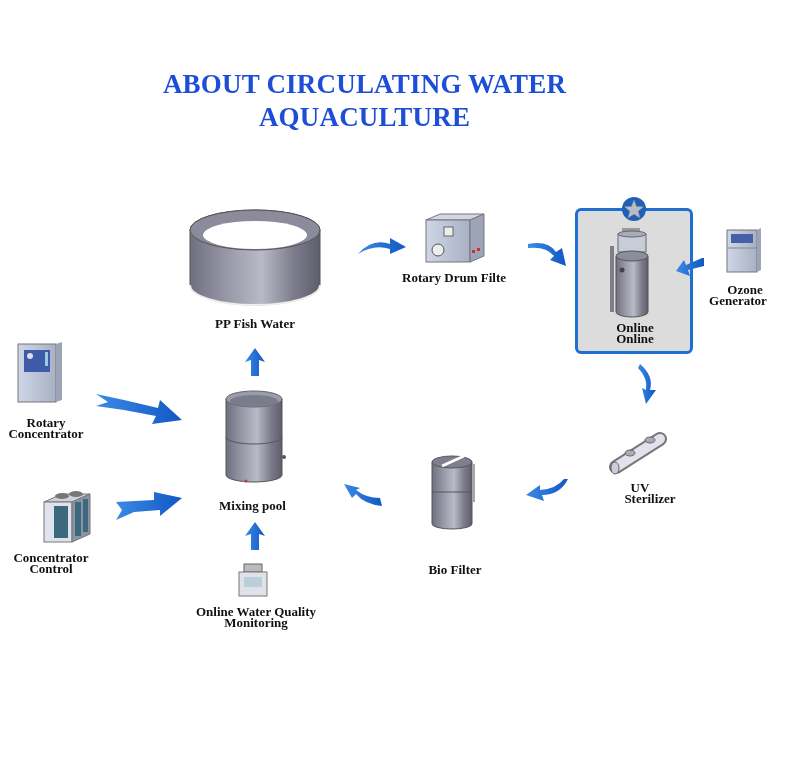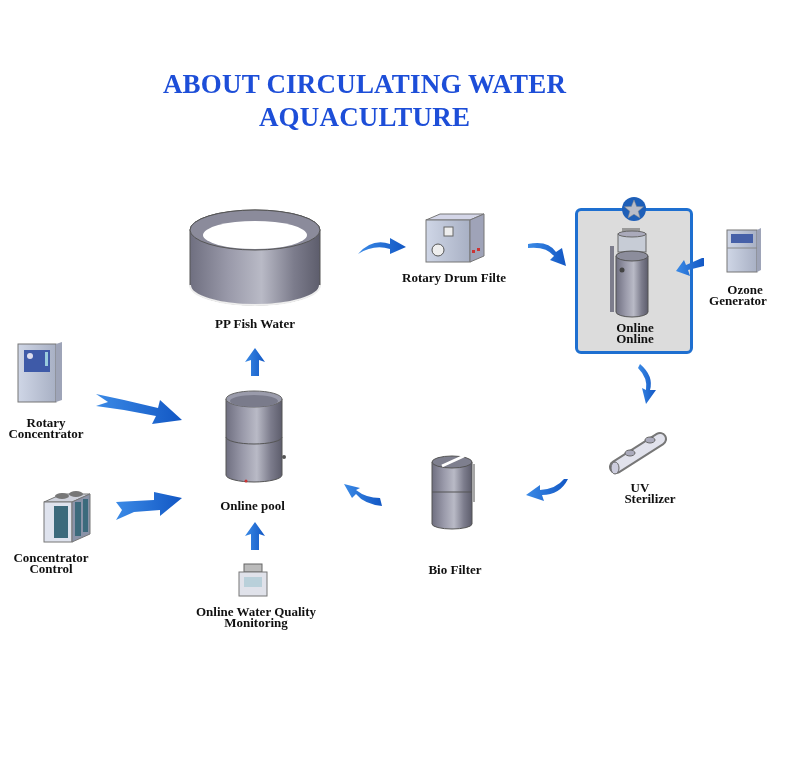--- a/index.html
+++ b/index.html
@@ -105,21 +105,21 @@
 <div class="label" style="left:400px;top:564px;width:110px">Bio Filter</div>
 
 <svg class="comp" style="left:220px;top:385px" width="70" height="100">
   <path d="M6 14 L6 90 A28 7 0 0 0 62 90 L62 14 Z" fill="url(#metal)" stroke="#555"></path>
   <ellipse cx="34" cy="14" rx="28" ry="8" fill="#9a9bab" stroke="#666"></ellipse>
   <ellipse cx="34" cy="16" rx="24" ry="6" fill="#7a7b8b"></ellipse>
   <path d="M6 52 A28 7 0 0 0 62 52" fill="none" stroke="#555"></path>
   <circle cx="64" cy="72" r="2" fill="#555"></circle>
   <circle cx="26" cy="96" r="1.5" fill="#c33"></circle>
 </svg>
-<div class="label" style="left:195px;top:500px;width:115px">Online pool</div>
+<div class="label" style="left:195px;top:500px;width:115px">Mixing pool</div>
 
 <svg class="comp" style="left:16px;top:340px" width="48" height="66">
   <rect x="2" y="4" width="38" height="58" fill="url(#cab)" stroke="#777"></rect>
   <polygon points="40,4 46,2 46,60 40,62" fill="#9ea4b8"></polygon>
   <rect x="8" y="10" width="26" height="22" fill="#3e5aa8"></rect>
   <circle cx="14" cy="16" r="3" fill="#dde"></circle>
   <rect x="29" y="12" width="3" height="14" fill="#9cd"></rect>
 </svg>
 <div class="label" style="left:0px;top:417px;width:92px">Rotary</div>
 <div class="label" style="left:0px;top:428px;width:92px">Concentrator</div>

